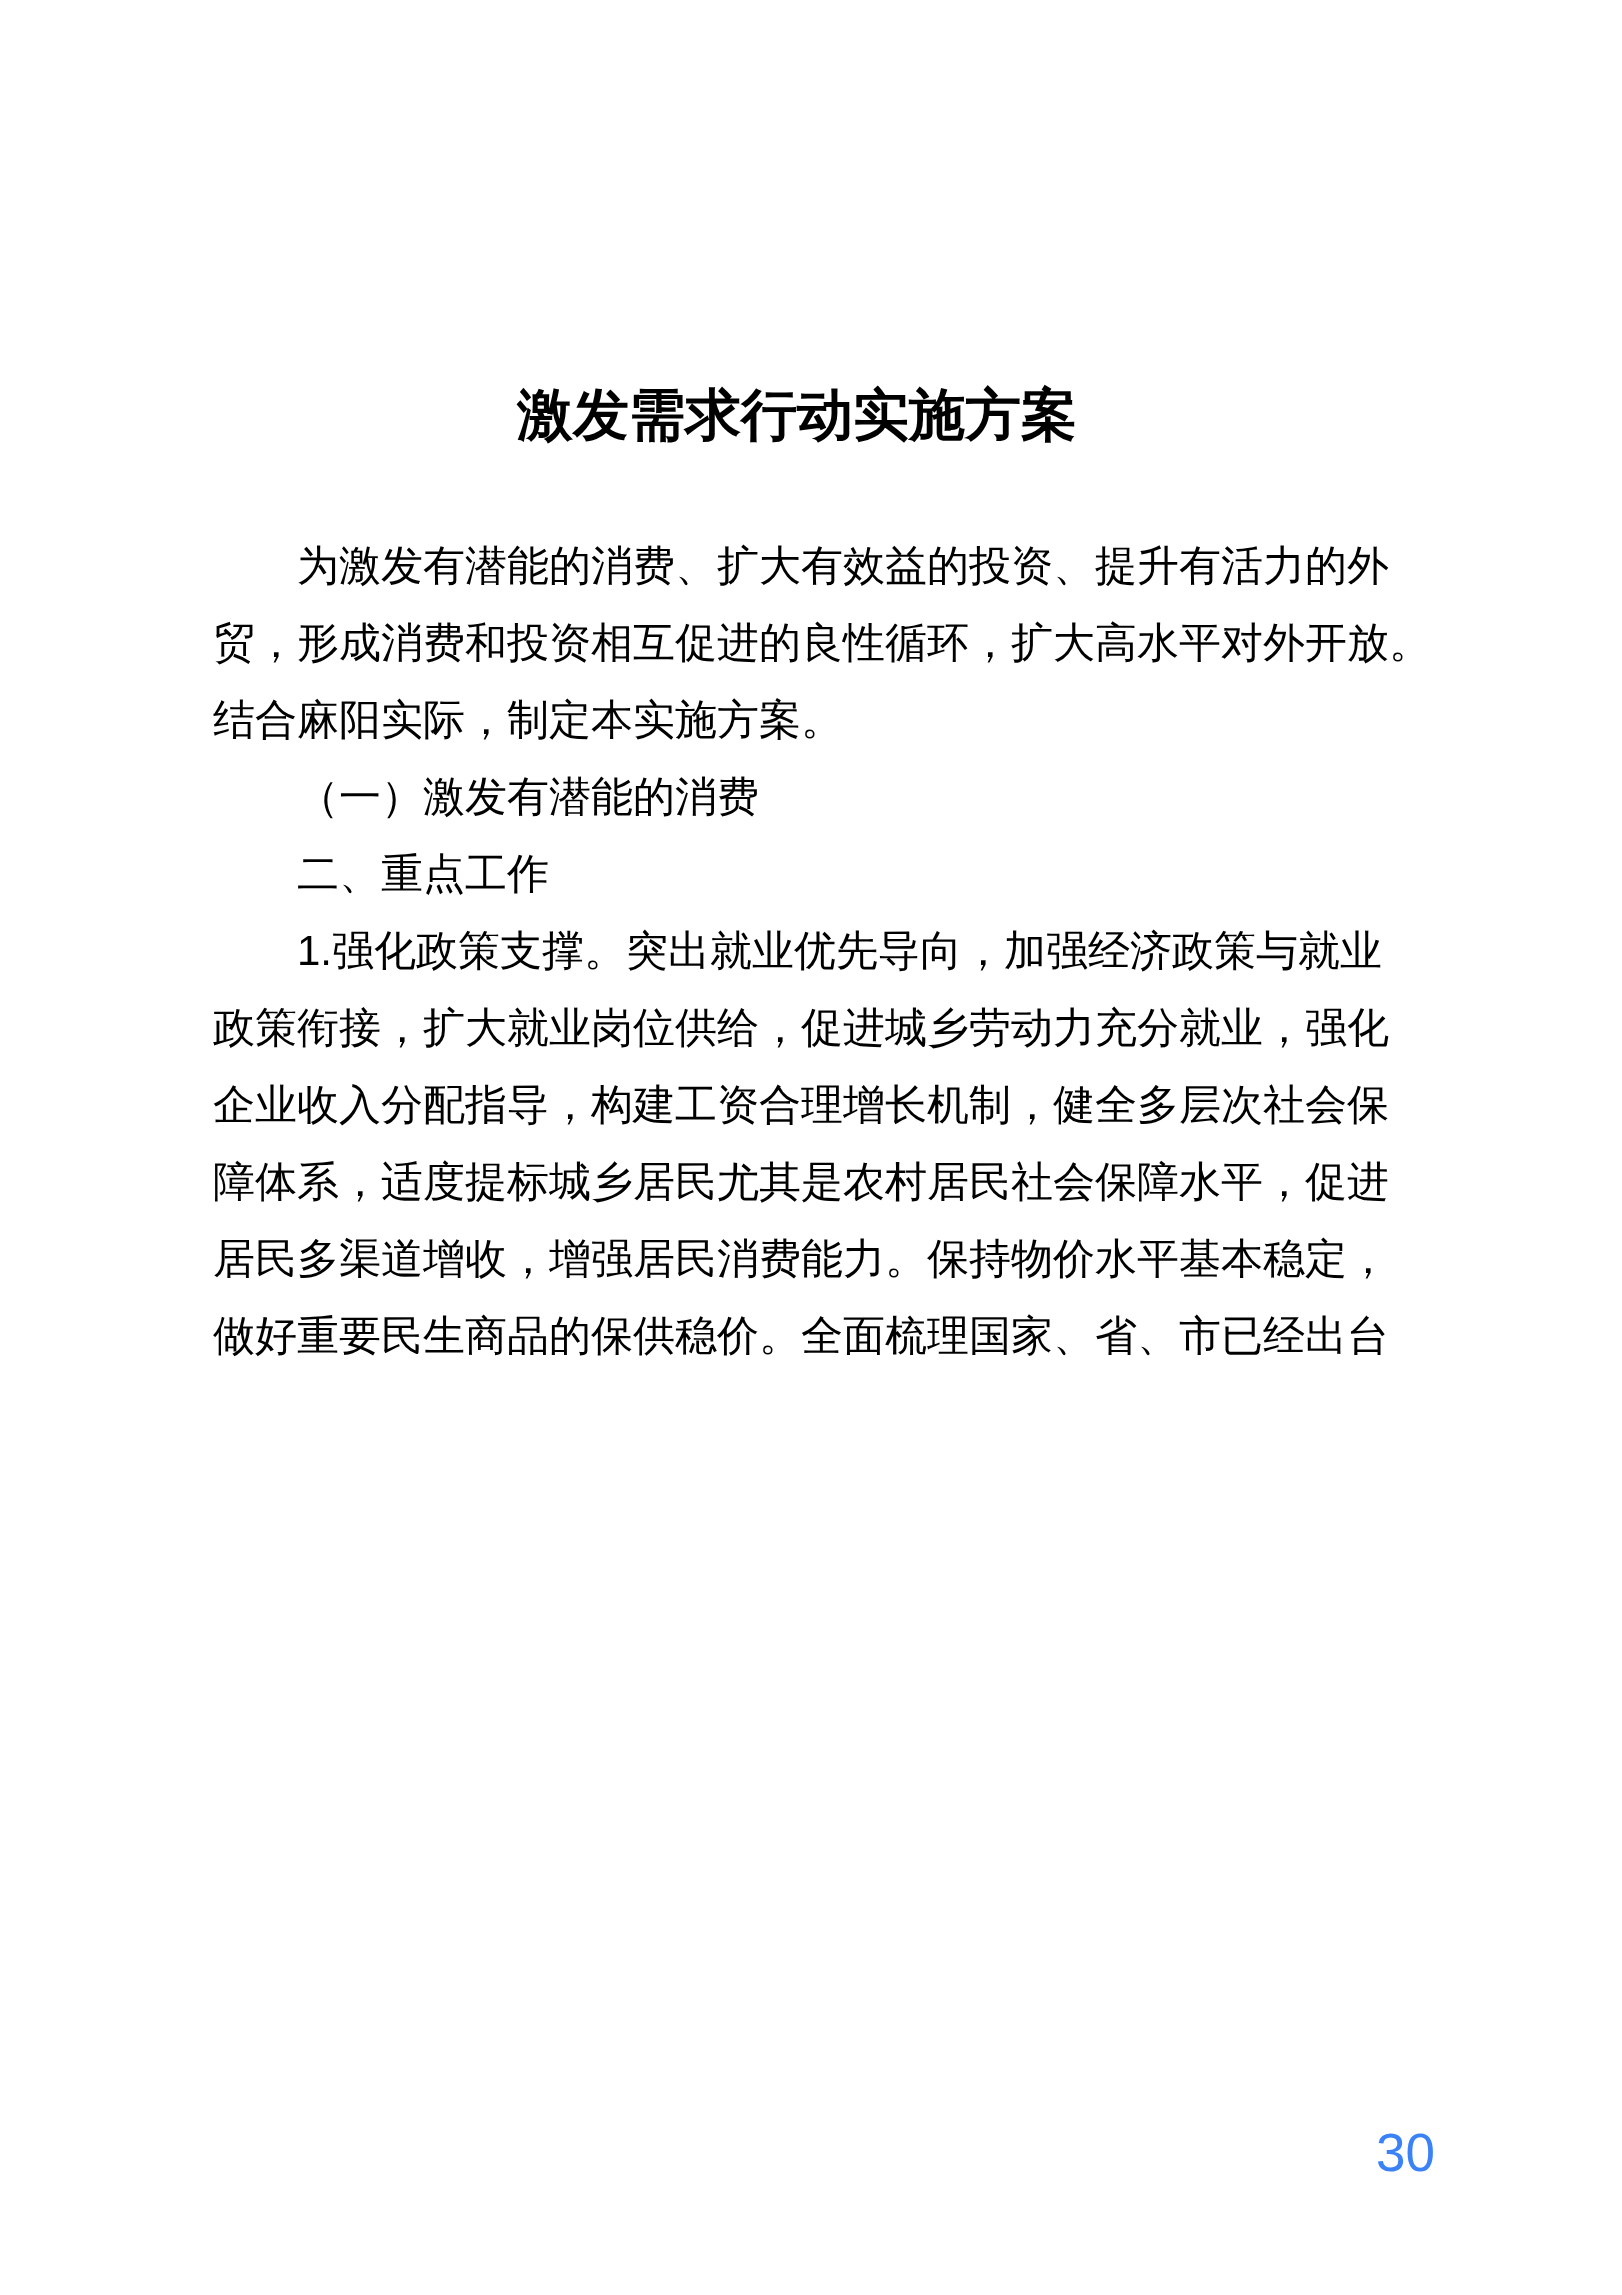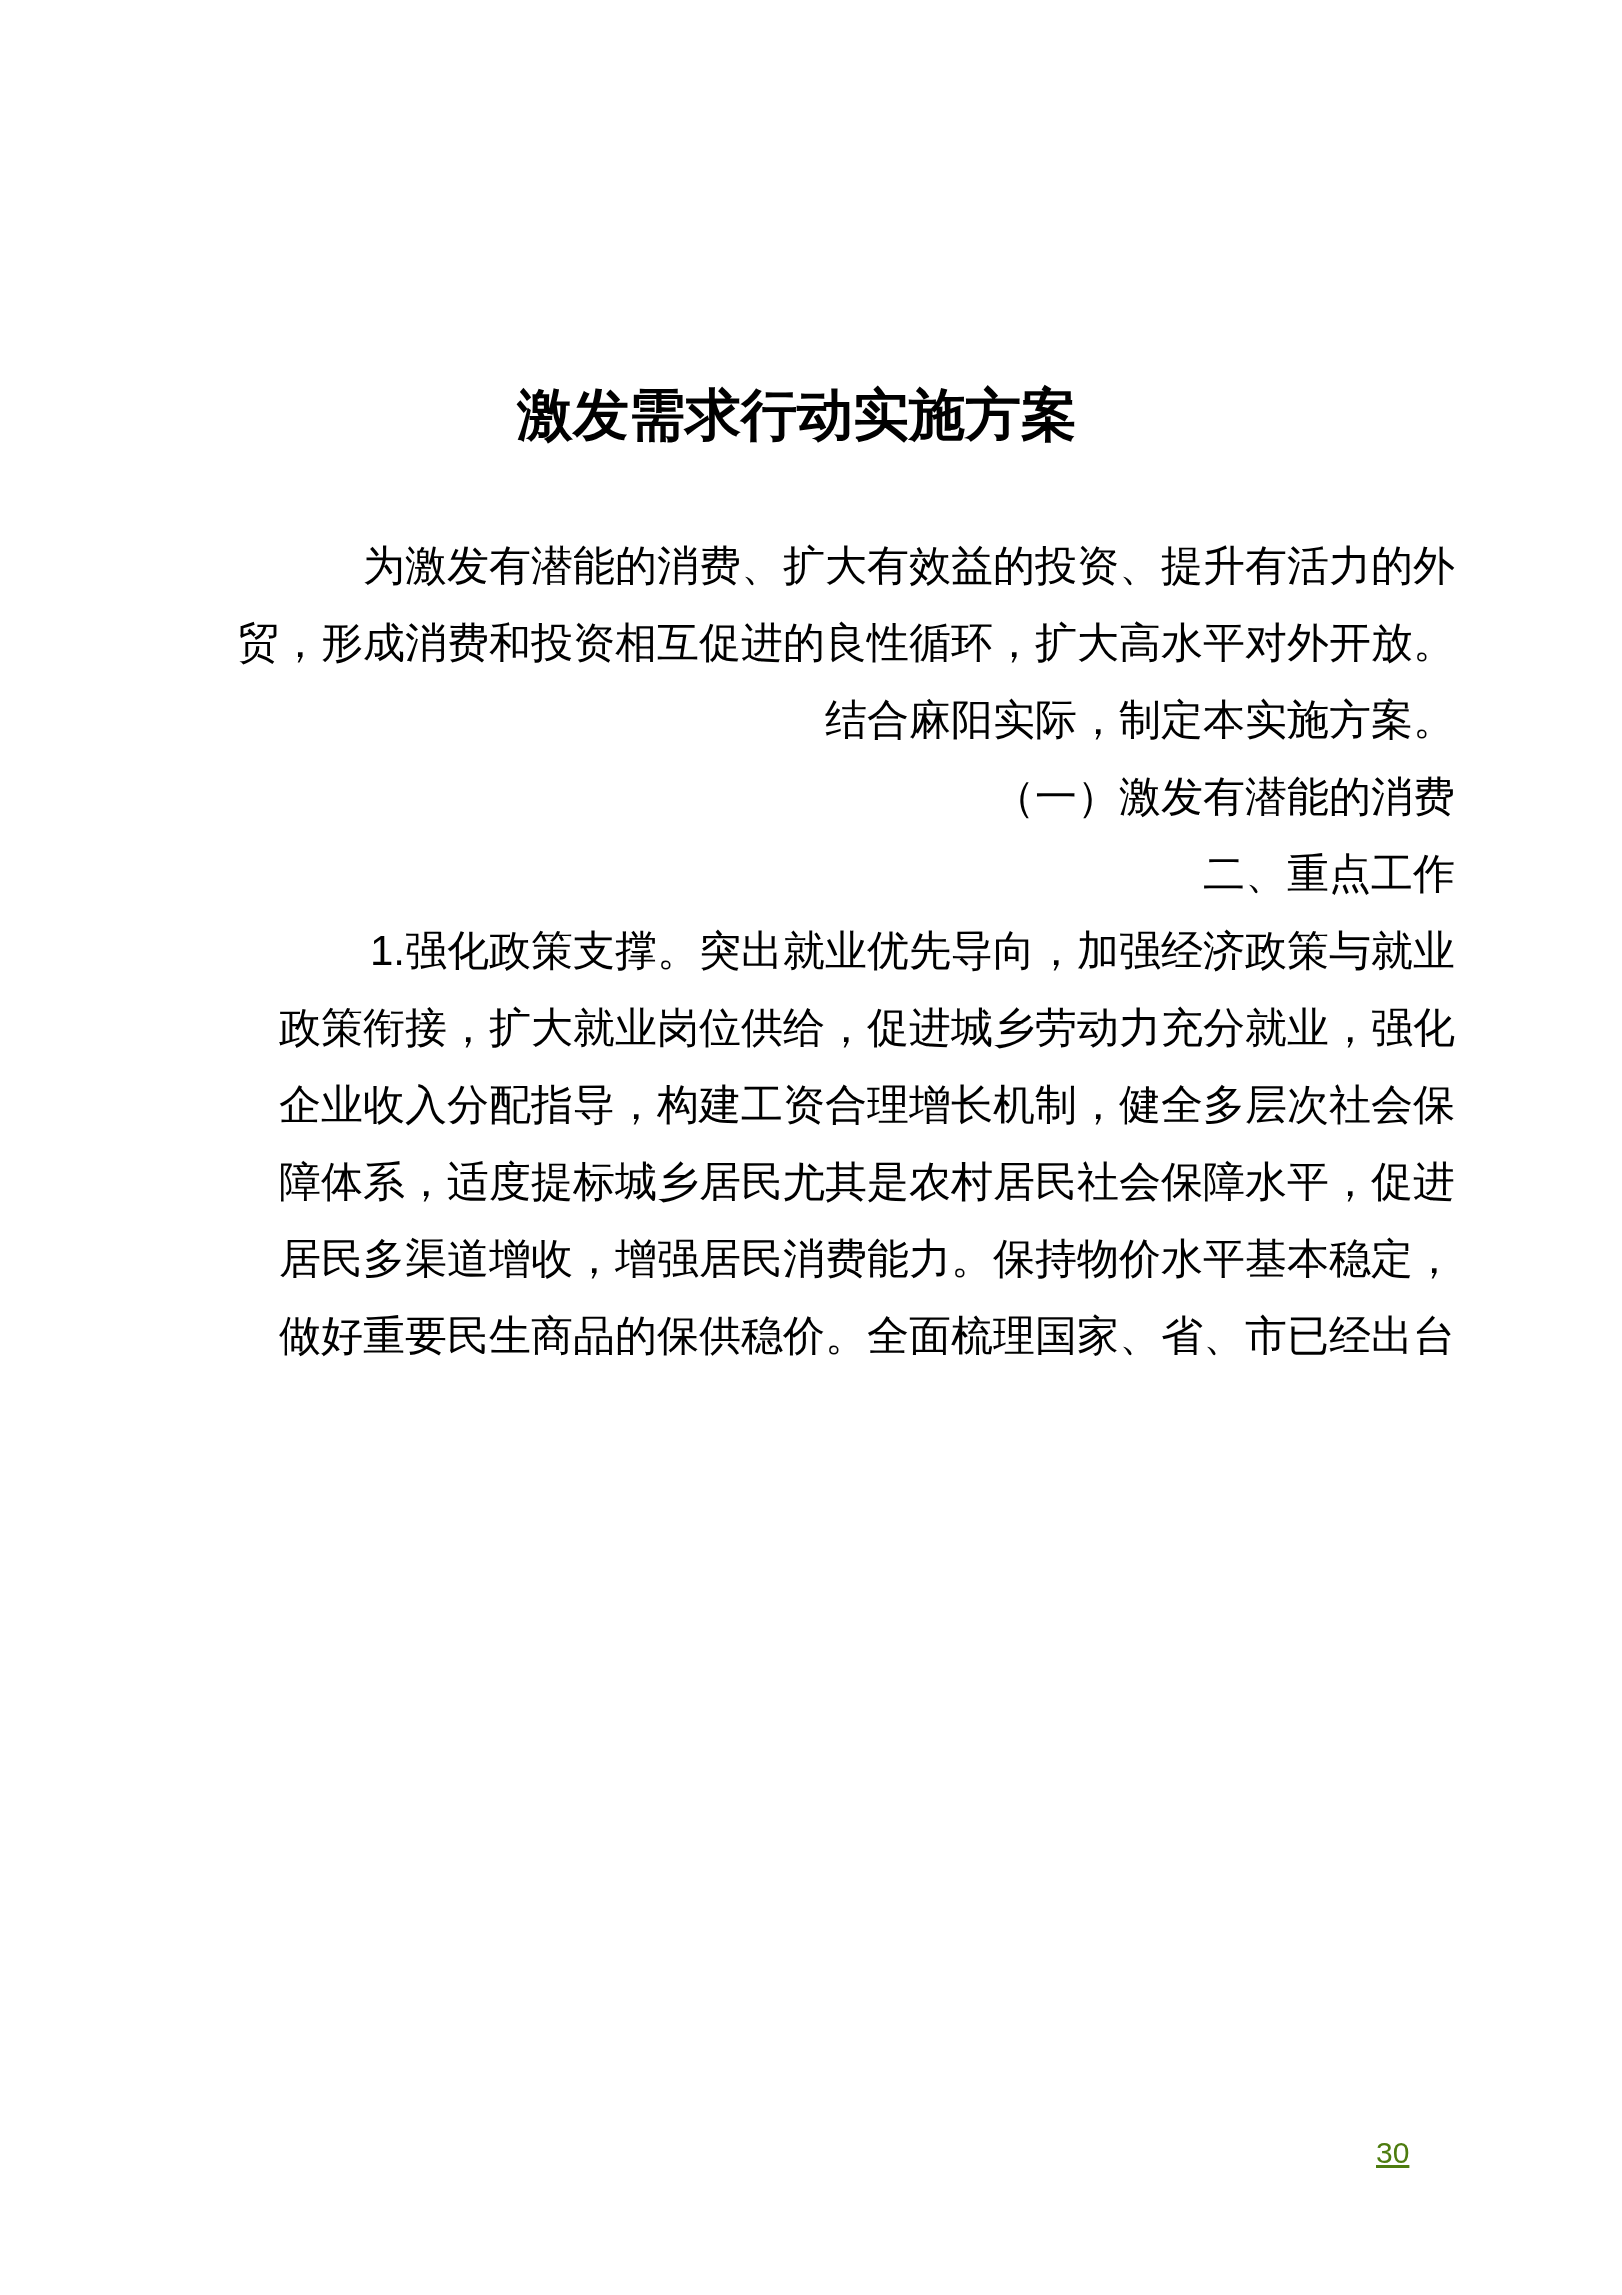--- a/index.html
+++ b/index.html
@@ -29,30 +29,29 @@
     margin: 0 0 84px 304px;
     white-space: pre;
     letter-spacing: 0;
   }
   .para {
     font-size: 42px;
     line-height: 77px;
     font-weight: 400;
     margin: 0;
     white-space: pre-wrap;
-    text-align: right;
+    text-align: left;
   }
   .page-number {
     position: absolute;
     left: 1376px;
     top: 2132px;
-    font-size: 30px;
+    font-size: 53px;
     line-height: 42px;
-    color: #4d7c0f;
-    text-decoration: underline;
+    color: #3b82f6;
   }
 </style>
 </head>
 <body>
 
 <div class="page">
   <div class="content">
     <h1 class="doc-title">激发需求行动实施方案</h1>
 
     <p class="para">　　为激发有潜能的消费、扩大有效益的投资、提升有活力的外

